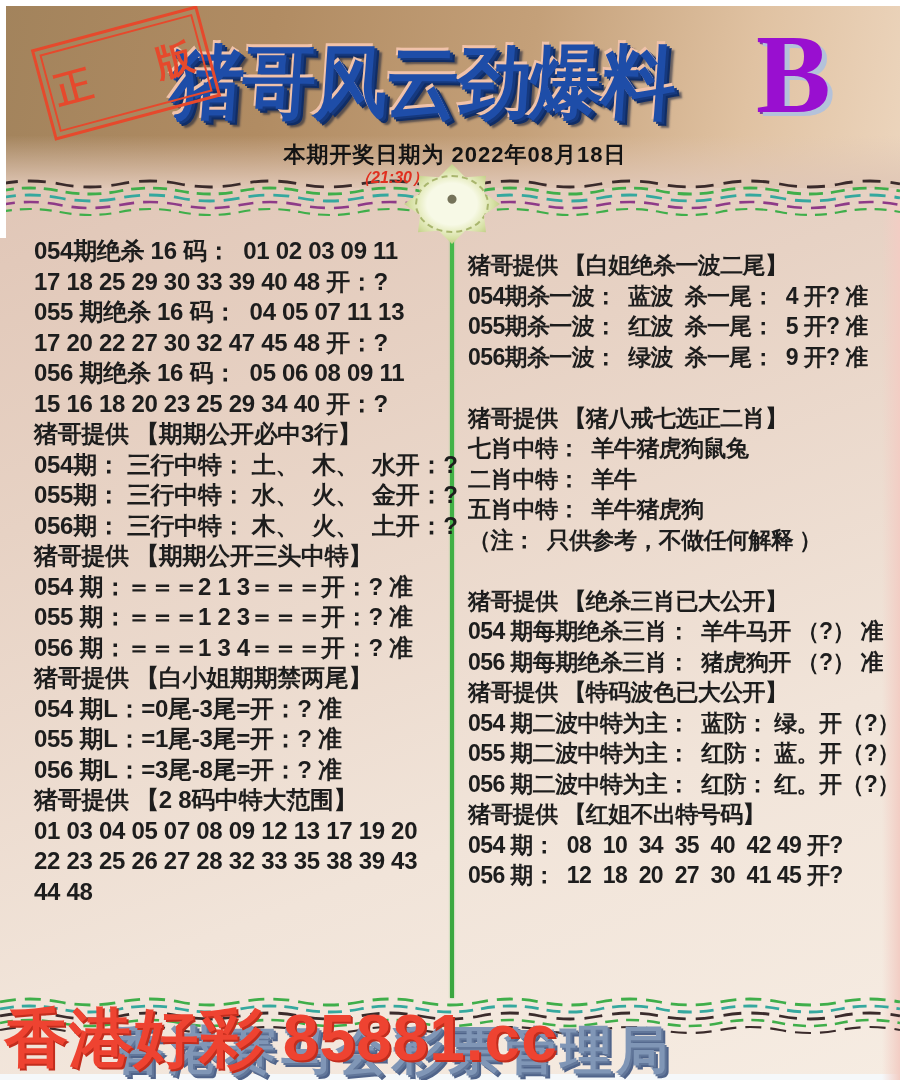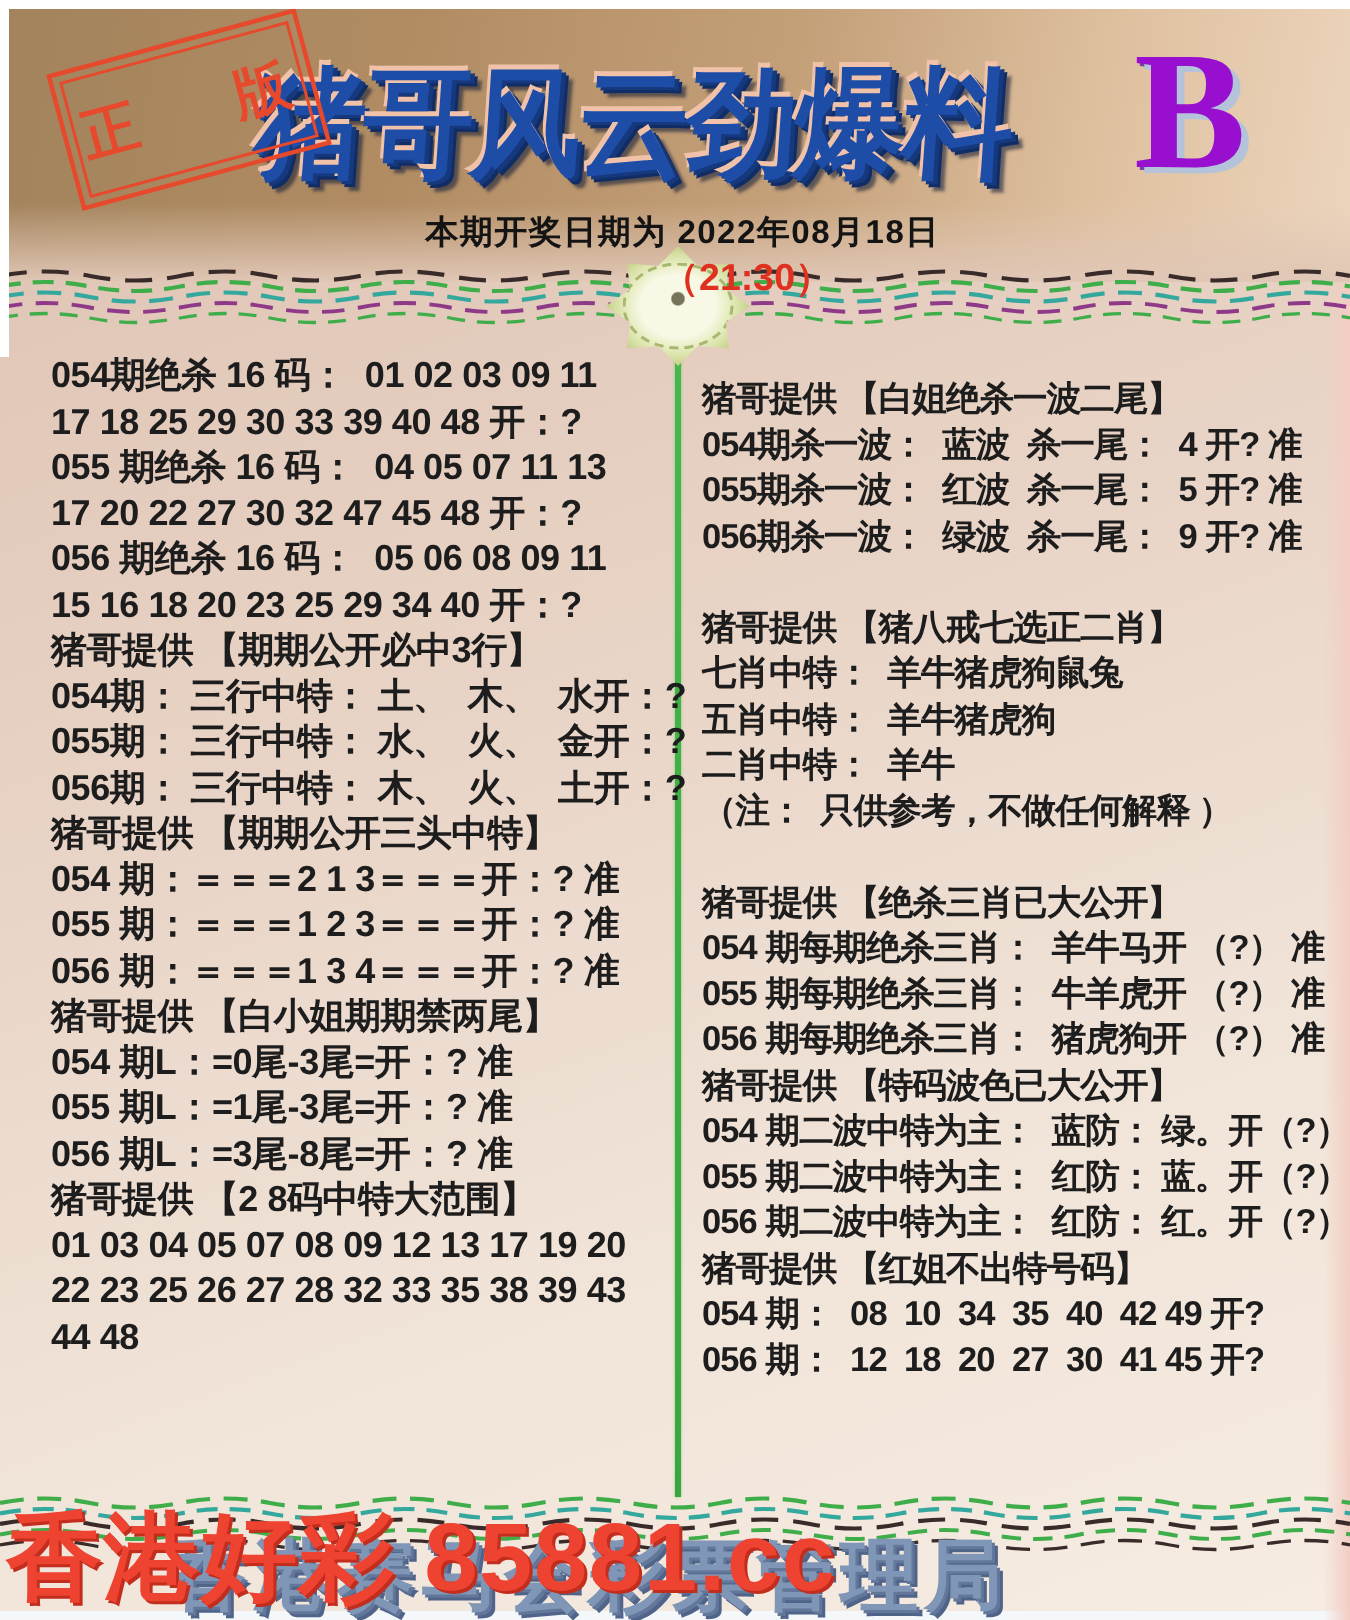--- a/index.html
+++ b/index.html
@@ -43,22 +43,22 @@
     font-family:"Liberation Serif","DejaVu Serif",serif;
     font-size:112px; font-weight:bold; color:#990fd0;
     text-shadow:5px 4px 0 #b4c2da, 2px 2px 0 #7a3fa0;
   }
 
   .dateline{
     position:absolute; left:0; top:140px; width:910px; text-align:center; z-index:4;
     font-size:22px; font-weight:bold; color:#141414; letter-spacing:1px;
   }
   .drawtime{
-    position:absolute; left:355px; top:168px; width:200px; text-align:right; z-index:6;
-    font-size:25px; font-weight:bold; color:#e03020;
+    position:absolute; left:355px; top:168px; width:200px; text-align:left; z-index:6;
+    font-size:16px; font-weight:bold; color:#e03020;font-style:italic;
   }
 
   .wave{position:absolute; left:0; z-index:2;}
   .wave-top{top:176px;}
   .wave-bottom{top:994px;}
 
   
   .seal{
     position:absolute; left:404px; top:164px; width:96px; height:80px; z-index:5;
     clip-path:polygon(100% 50%,83.3% 63.8%,85.4% 85.4%,63.8% 83.3%,50% 100%,36.2% 83.3%,14.6% 85.4%,16.7% 63.8%,0% 50%,16.7% 36.2%,14.6% 14.6%,36.2% 16.7%,50% 0%,63.8% 16.7%,85.4% 14.6%,83.3% 36.2%);
@@ -156,27 +156,26 @@
   </div>
 
   <div class="col col-right">
     <div class="ln">猪哥提供 【白姐绝杀一波二尾】</div>
     <div class="ln">054期杀一波：  蓝波  杀一尾：  4 开? 准</div>
     <div class="ln">055期杀一波：  红波  杀一尾：  5 开? 准</div>
     <div class="ln">056期杀一波：  绿波  杀一尾：  9 开? 准</div>
     <div class="ln"></div>
     <div class="ln">猪哥提供 【猪八戒七选正二肖】</div>
     <div class="ln">七肖中特：  羊牛猪虎狗鼠兔</div>
+    <div class="ln">二肖中特：  羊牛</div>
     <div class="ln">五肖中特：  羊牛猪虎狗</div>
-    <div class="ln">二肖中特：  羊牛</div>
     <div class="ln">（注：  只供参考，不做任何解释 ）</div>
     <div class="ln"></div>
     <div class="ln">猪哥提供 【绝杀三肖已大公开】</div>
     <div class="ln">054 期每期绝杀三肖：  羊牛马开 （?） 准</div>
-    <div class="ln">055 期每期绝杀三肖：  牛羊虎开 （?） 准</div>
     <div class="ln">056 期每期绝杀三肖：  猪虎狗开 （?） 准</div>
     <div class="ln">猪哥提供 【特码波色已大公开】</div>
     <div class="ln">054 期二波中特为主：  蓝防： 绿。开（?）</div>
     <div class="ln">055 期二波中特为主：  红防： 蓝。开（?）</div>
     <div class="ln">056 期二波中特为主：  红防： 红。开（?）</div>
     <div class="ln">猪哥提供 【红姐不出特号码】</div>
     <div class="ln">054 期：  08  10  34  35  40  42 49 开?</div>
     <div class="ln">056 期：  12  18  20  27  30  41 45 开?</div>
   </div>
 

